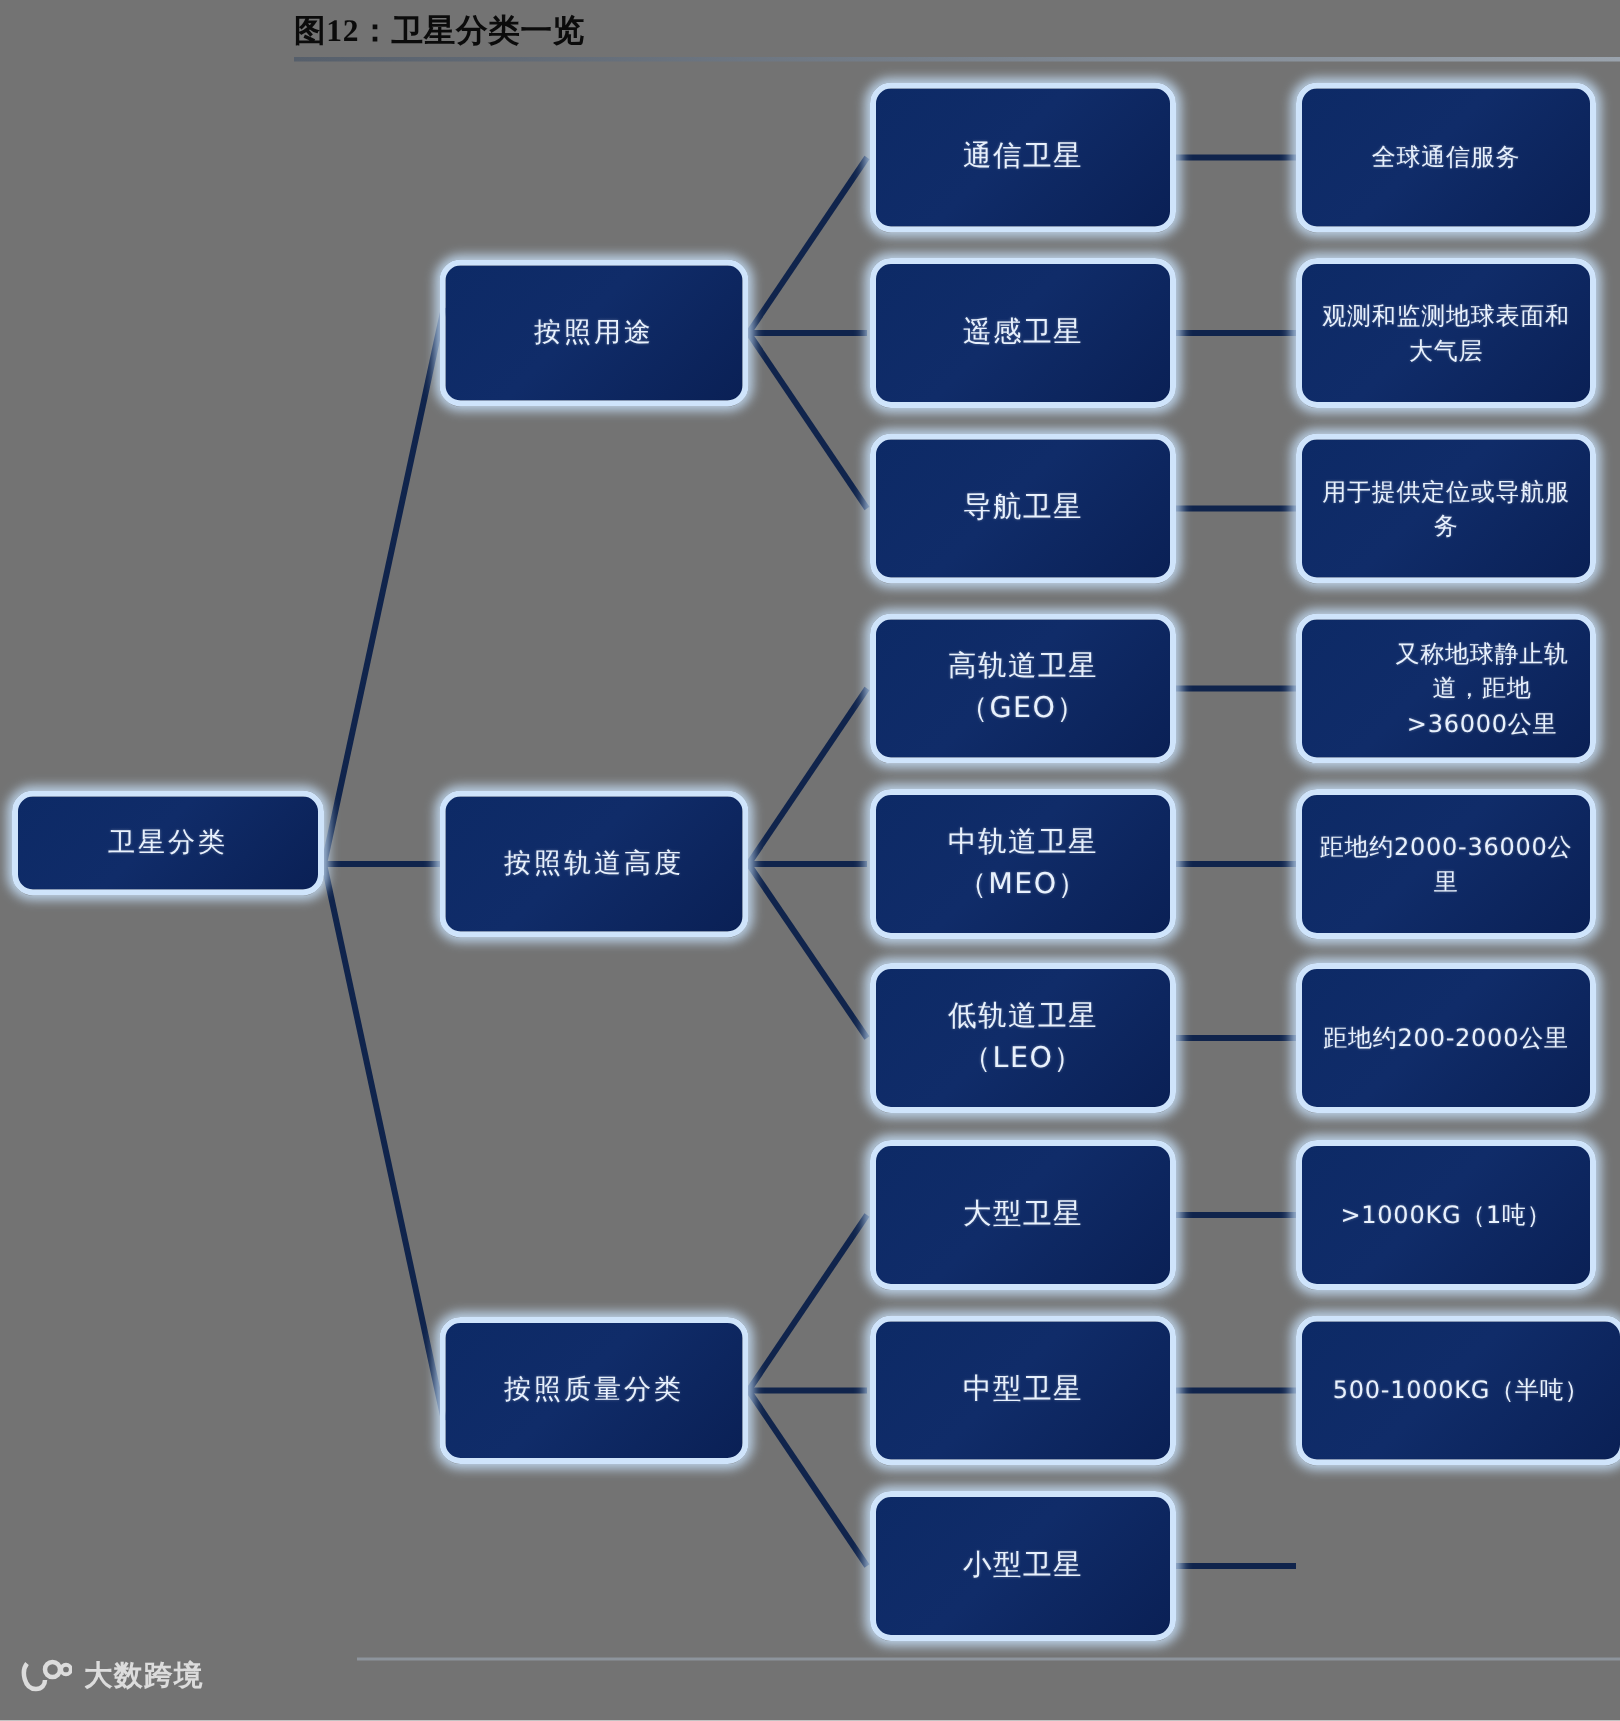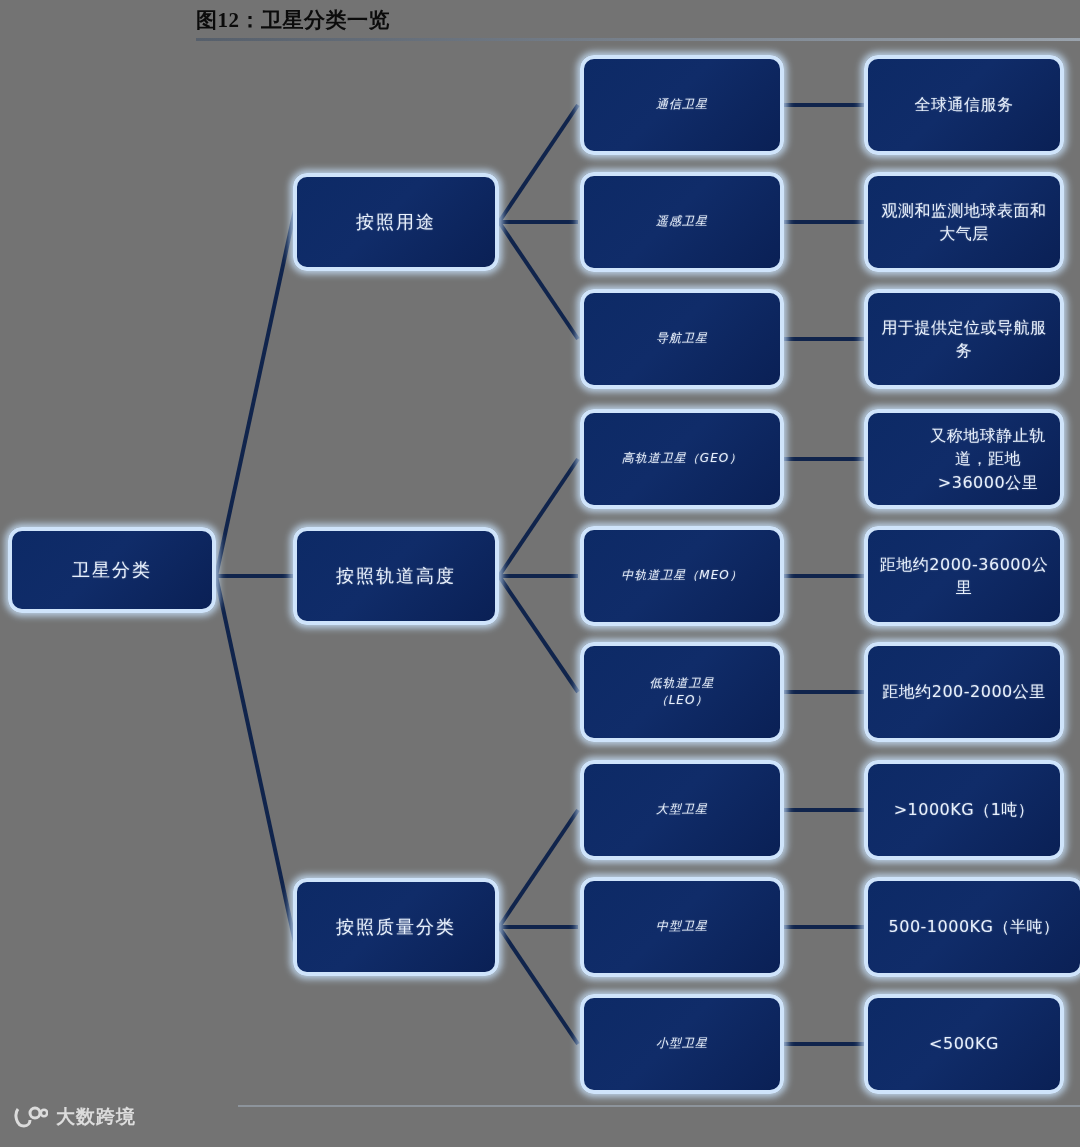--- a/index.html
+++ b/index.html
@@ -101,21 +101,21 @@
     padding: 0 10px;
     font-family: "DejaVu Sans", sans-serif;
     font-size: 17px;
     line-height: 1.45;
     letter-spacing: 1px;
     white-space: pre-line;
     text-shadow: 0 0 2px rgba(255,255,255,0.35);
   }
   .node.lvl1 .node-label { font-size: 18px; letter-spacing: 2px; }
   .node.lvl2 .node-label { font-size: 18px; letter-spacing: 2px; }
-  .node.lvl3 .node-label { font-size: 12px; letter-spacing: 1px; font-style: italic; }
+  .node.lvl3 .node-label { font-size: 19px; letter-spacing: 1px; }
   .node.leaf  .node-label { font-size: 16px; letter-spacing: 0.5px; }
 
   
   #edges {
     position: absolute;
     left: 0;
     top: 0;
     width: 1080px;
     height: 1147px;
     z-index: 1;
@@ -152,21 +152,21 @@
     <line x1="784" y1="222" x2="864" y2="222"></line>
     <line x1="784" y1="339" x2="864" y2="339"></line>
     <line x1="784" y1="459" x2="864" y2="459"></line>
     <line x1="784" y1="576" x2="864" y2="576"></line>
     <line x1="784" y1="692" x2="864" y2="692"></line>
     <line x1="784" y1="810" x2="864" y2="810"></line>
     <line x1="784" y1="927" x2="864" y2="927"></line>
     <line x1="784" y1="1044" x2="864" y2="1044"></line>
   </svg>
 
-  <div class="node lvl1" style="left:8px; top:527px; width:208px; height:86px;">
+  <div class="node lvl1" style="left:8px; top:527px; width:208px; height:70px;">
     <span class="node-label">卫星分类</span>
   </div>
 
   <div class="node lvl2" style="left:293px; top:173px; width:206px; height:98px;">
     <span class="node-label">按照用途</span>
   </div>
   <div class="node lvl2" style="left:293px; top:527px; width:206px; height:98px;">
     <span class="node-label">按照轨道高度</span>
   </div>
   <div class="node lvl2" style="left:293px; top:878px; width:206px; height:98px;">
@@ -222,23 +222,20 @@
   </div>
   <div class="node leaf" style="left:864px; top:642px; width:200px; height:100px;">
     <span class="node-label">距地约200-2000公里</span>
   </div>
 
   <div class="node leaf" style="left:864px; top:760px; width:200px; height:100px;">
     <span class="node-label">&gt;1000KG（1吨）</span>
   </div>
   <div class="node leaf" style="left:864px; top:877px; width:220px; height:100px;">
     <span class="node-label">500-1000KG（半吨）</span>
-  </div>
-  <div class="node leaf" style="left:864px; top:994px; width:200px; height:100px;">
-    <span class="node-label">&lt;500KG</span>
   </div>
 
   <div class="footer-rule"></div>
 
   <div class="watermark">
     <span class="wm-logo">
       <svg width="34" height="26" viewBox="0 0 34 26">
         <path d="M4 5 C0 10, 2 22, 10 22 C14 22, 16 19, 16 16" fill="none" stroke="#e2e2e2" stroke-width="3"></path>
         <circle cx="21" cy="9" r="5" fill="none" stroke="#e2e2e2" stroke-width="3"></circle>
         <circle cx="30" cy="9" r="3.2" fill="none" stroke="#e2e2e2" stroke-width="2.6"></circle>

